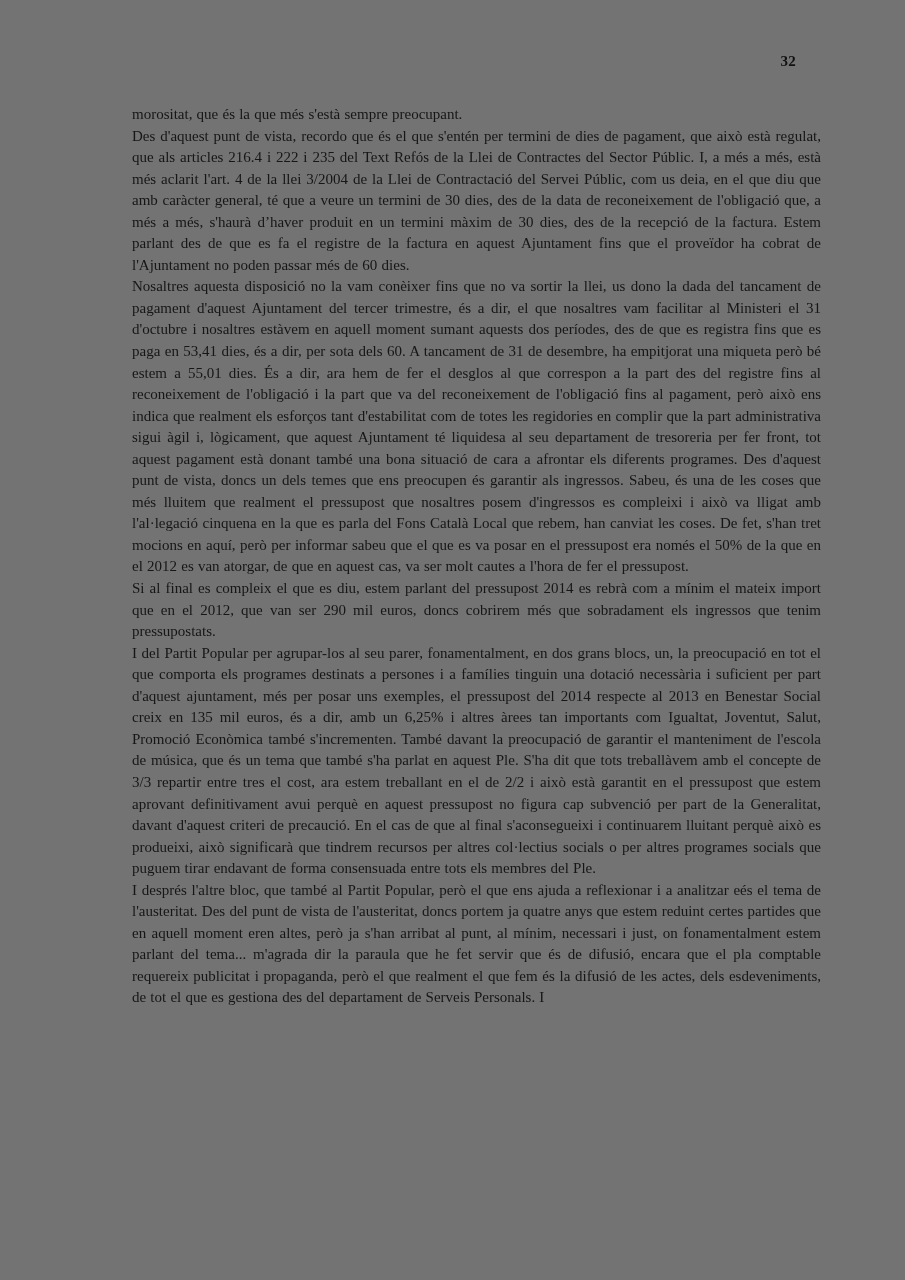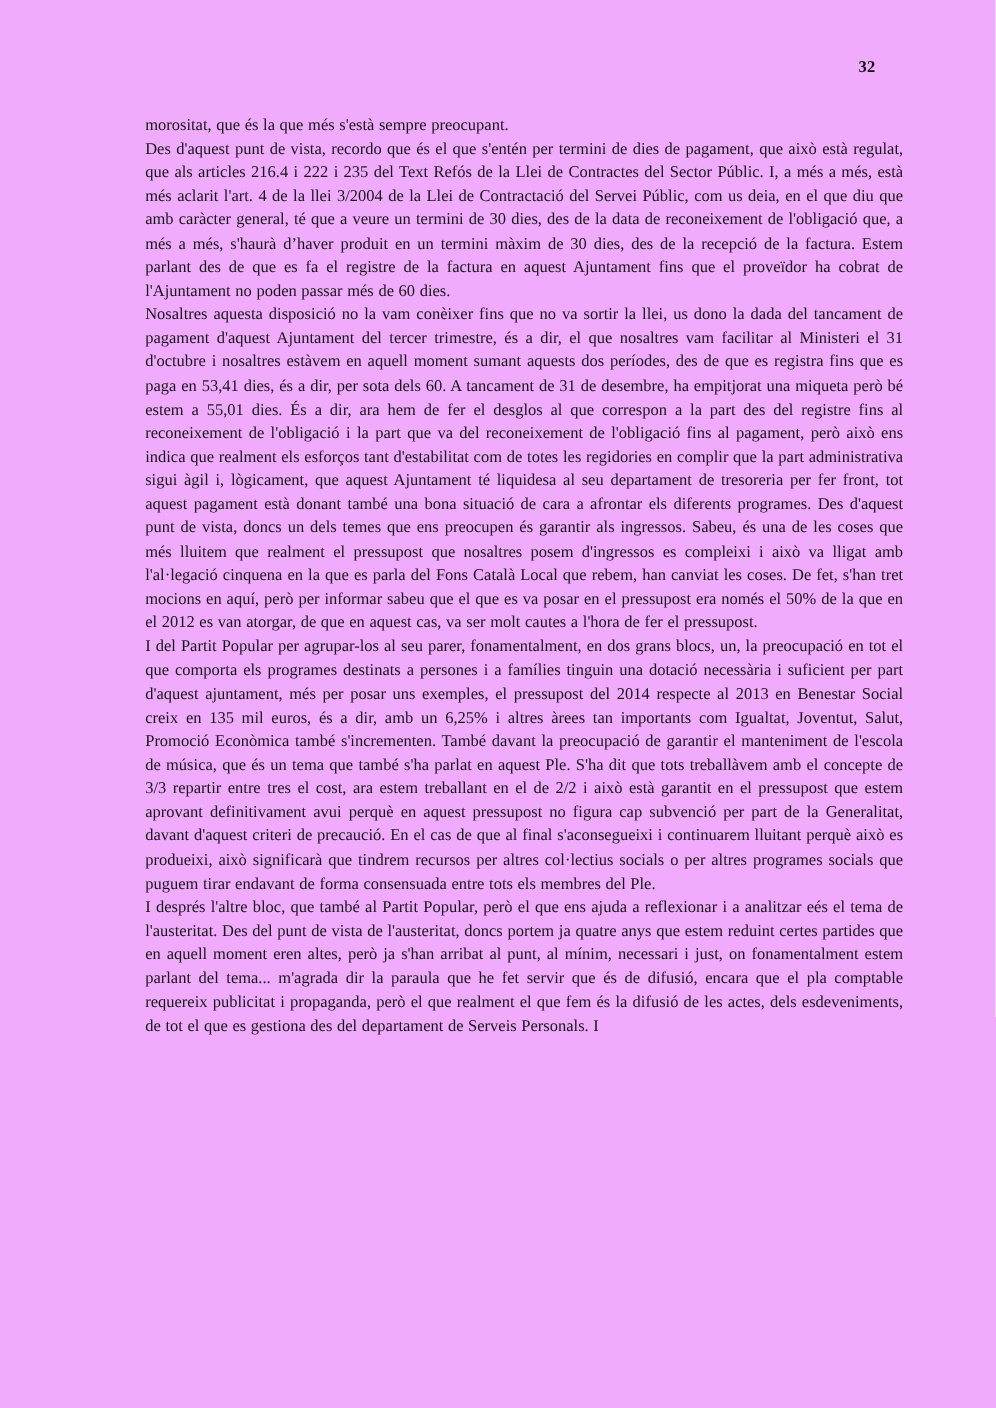--- a/index.html
+++ b/index.html
@@ -5,21 +5,21 @@
 <style>
   html, body {
     margin: 0;
     padding: 0;
     background: #ffffff;
   }
   .page {
     position: relative;
     width: 905px;
     height: 1280px;
-    background: #f0abfc;
+    background: #737373;
     font-family: "Liberation Serif", "DejaVu Serif", serif;
     color: #161616;
     overflow: hidden;
   }
   .page-number {
     position: absolute;
     top: 53px;
     right: 109px;
     font-size: 15px;
     font-weight: bold;
@@ -47,17 +47,18 @@
 <body>
 
 <div class="page">
 
   <span class="page-number">32</span>
 
   <div class="body-text">
     <p>morositat, que és la que més s'està sempre preocupant.</p>
     <p>Des d'aquest punt de vista, recordo que és el que s'entén per termini de dies de pagament, que això està regulat, que als articles 216.4 i 222 i 235 del Text Refós de la Llei de Contractes del Sector Públic. I, a més a més, està més aclarit l'art. 4 de la llei 3/2004 de la Llei de Contractació del Servei Públic, com us deia, en el que diu que amb caràcter general, té que a veure un termini de 30 dies, des de la data de reconeixement de l'obligació que, a més a més, s'haurà d’haver produit en un termini màxim de 30 dies, des de la recepció de la factura. Estem parlant des de que es fa el registre de la factura en aquest Ajuntament fins que el proveïdor ha cobrat de l'Ajuntament no poden passar més de 60 dies.</p>
     <p>Nosaltres aquesta disposició no la vam conèixer fins que no va sortir la llei, us dono la dada del tancament de pagament d'aquest Ajuntament del tercer trimestre, és a dir, el que nosaltres vam facilitar al Ministeri el 31 d'octubre i nosaltres estàvem en aquell moment sumant aquests dos períodes, des de que es registra fins que es paga en 53,41 dies, és a dir, per sota dels 60. A tancament de 31 de desembre, ha empitjorat una miqueta però bé estem a 55,01 dies. És a dir, ara hem de fer el desglos al que correspon a la part des del registre fins al reconeixement de l'obligació i la part que va del reconeixement de l'obligació fins al pagament, però això ens indica que realment els esforços tant d'estabilitat com de totes les regidories en complir que la part administrativa sigui àgil i, lògicament, que aquest Ajuntament té liquidesa al seu departament de tresoreria per fer front, tot aquest pagament està donant també una bona situació de cara a afrontar els diferents programes. Des d'aquest punt de vista, doncs un dels temes que ens preocupen és garantir als ingressos. Sabeu, és una de les coses que més lluitem que realment el pressupost que nosaltres posem d'ingressos es compleixi i això va lligat amb l'al·legació cinquena en la que es parla del Fons Català Local que rebem, han canviat les coses. De fet, s'han tret mocions en aquí, però per informar sabeu que el que es va posar en el pressupost era només el 50% de la que en el 2012 es van atorgar, de que en aquest cas, va ser molt cautes a l'hora de fer el pressupost.</p>
+    <p>Si al final es compleix el que es diu, estem parlant del pressupost 2014 es rebrà com a mínim el mateix import que en el 2012, que van ser 290 mil euros, doncs cobrirem més que sobradament els ingressos que tenim pressupostats.</p>
     <p>I del Partit Popular per agrupar-los al seu parer, fonamentalment, en dos grans blocs, un, la preocupació en tot el que comporta els programes destinats a persones i a famílies tinguin una dotació necessària i suficient per part d'aquest ajuntament, més per posar uns exemples, el pressupost del 2014 respecte al 2013 en Benestar Social creix en 135 mil euros, és a dir, amb un 6,25% i altres àrees tan importants com Igualtat, Joventut, Salut, Promoció Econòmica també s'incrementen. També davant la preocupació de garantir el manteniment de l'escola de música, que és un tema que també s'ha parlat en aquest Ple. S'ha dit que tots treballàvem amb el concepte de 3/3 repartir entre tres el cost, ara estem treballant en el de 2/2 i això està garantit en el pressupost que estem aprovant definitivament avui perquè en aquest pressupost no figura cap subvenció per part de la Generalitat, davant d'aquest criteri de precaució. En el cas de que al final s'aconsegueixi i continuarem lluitant perquè això es produeixi, això significarà que tindrem recursos per altres col·lectius socials o per altres programes socials que puguem tirar endavant de forma consensuada entre tots els membres del Ple.</p>
     <p>I després l'altre bloc, que també al Partit Popular, però el que ens ajuda a reflexionar i a analitzar eés el tema de l'austeritat. Des del punt de vista de l'austeritat, doncs portem ja quatre anys que estem reduint certes partides que en aquell moment eren altes, però ja s'han arribat al punt, al mínim, necessari i just, on fonamentalment estem parlant del tema... m'agrada dir la paraula que he fet servir que és de difusió, encara que el pla comptable requereix publicitat i propaganda, però el que realment el que fem és la difusió de les actes, dels esdeveniments, de tot el que es gestiona des del departament de Serveis Personals. I</p>
   </div>
 
 </div>
 
 </body></html>

